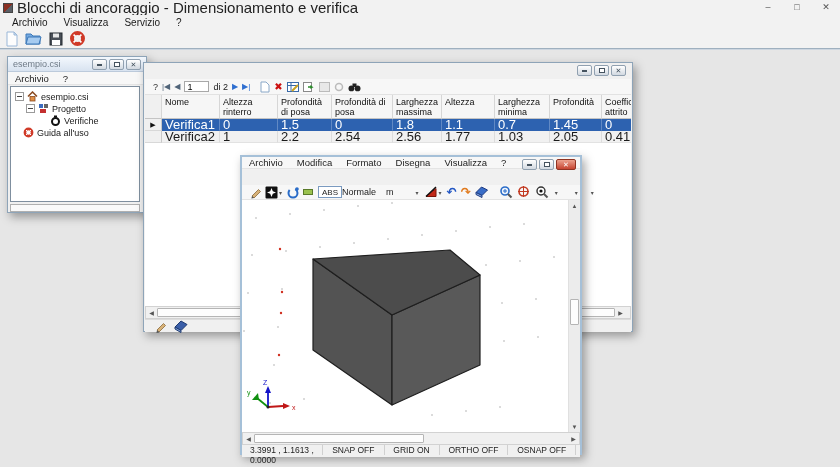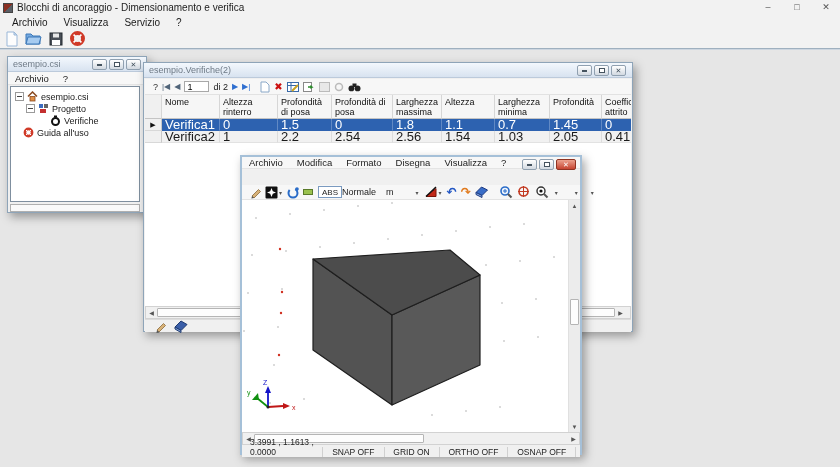--- a/index.html
+++ b/index.html
@@ -3,21 +3,21 @@
 <meta charset="utf-8">
 <style>
   *{box-sizing:border-box;margin:0;padding:0}
   html,body{width:840px;height:467px;overflow:hidden}
   body{position:relative;font-family:"Liberation Sans","DejaVu Sans",sans-serif;font-size:10px;color:#1a1a1a;background:#e6e6e6}
   .abs{position:absolute}
 
   
   #main-titlebar{left:0;top:0;width:840px;height:15px;background:#f2f2f2;display:flex;align-items:center}
   #app-icon{width:10px;height:10px;margin:0 4px 0 3px;background:linear-gradient(135deg,#8a2f22 55%,#5a5f66 55%);border:1px solid #444}
-  #main-title{font-size:10px;color:#222}
+  #main-title{font-size:15px;color:#222}
   .main-wbtn{position:absolute;top:0;width:26px;height:15px;text-align:center;line-height:15px;color:#555;font-size:9px}
   #main-menubar{left:0;top:15px;width:840px;height:14px;background:#f2f2f2;display:flex;align-items:center;padding-left:4px}
   #main-menubar .mi{padding:0 8px;font-size:10px;color:#1a1a1a}
   #main-toolbar{left:0;top:29px;width:840px;height:19px;background:#f2f2f2;display:flex;align-items:center;padding-left:2px;gap:3px}
   .tbtn{width:19px;height:17px;display:flex;align-items:center;justify-content:center}
   #mdi{left:0;top:48px;width:840px;height:419px;background:#e6e6e6;border-top:1px solid #9fb0bf;box-shadow:inset 0 1px 0 #cdd6e0}
 
   
   .win{position:absolute;background:#f0f0f0;border:1px solid #8ea4b8;box-shadow:3px 4px 9px rgba(0,0,0,.35)}
   .ctb{height:15px;background:linear-gradient(#f3f8fd,#d8e3f0);border-bottom:1px solid #bccadb;display:flex;align-items:center;padding:0 5px;font-size:9px;color:#6e7a86}
@@ -61,21 +61,21 @@
   #w3d{border:2px solid #a5c0d8}
   #v3d-toolbar{position:absolute;left:0;top:28px;width:338px;height:15px;background:#f7f7f7;border-bottom:1px solid #e4e4e4;display:flex;align-items:center;font-size:9px}
   .ti{flex:none;display:flex;align-items:center;justify-content:center}
   .dd{font-size:6px;color:#555;margin:0 1px}
   .undo{color:#2357c4;font-weight:bold;font-size:12px;line-height:10px}
   .redo{color:#e07a1e;font-weight:bold;font-size:12px;line-height:10px}
   .vsep{width:1px;height:11px;background:#d8d8d8;margin:0 3px}
   #canvas3d{position:absolute;left:0;top:43px;width:327px;height:232px;background:#fff;border-right:1px solid #e0e0e0}
   #v3d-vsb{position:absolute;left:327px;top:43px;width:11px;height:232px;background:#ececec;display:flex;flex-direction:column;align-items:center}
   #v3d-hsb{position:absolute;left:0;top:275px;width:338px;height:13px}
-  #v3d-status{position:absolute;left:0;top:288px;width:338px;height:12px;background:#f0f0f0;display:flex;align-items:flex-end;font-size:8.5px;color:#222}
+  #v3d-status{position:absolute;left:0;top:288px;width:338px;height:12px;background:#f0f0f0;display:flex;align-items:flex-start;font-size:8.5px;color:#222}
   .st-sep{width:1px;height:10px;background:#d0d0d0;margin:0 4px}
   .st-tog{padding:0 5px;white-space:nowrap}
   .abs-btn{border:1px solid #7a9ac0;background:#fff;padding:0 3px;height:12px;line-height:11px;font-size:8px}
   .up::before{content:"▲"} .dn::before{content:"▼"} .lf::before{content:"◀"} .rt::before{content:"▶"}
 </style>
 </head>
 <body>
 
 <div class="abs" id="main-titlebar">
   <div id="app-icon"></div>
@@ -181,23 +181,20 @@
             <line x1="8" y1="8" x2="6.8" y2="6.8"></line>
           </g>
         </svg>
       <span>Guida all'uso</span>
     </div>
   </div>
   <div class="abs" id="tree-status"></div>
 </div>
 
 <div class="win" id="wtable" style="left:143px;top:62px;width:490px;height:270px;z-index:20">
-  <div class="ctb">
-    <span>esempio.Verifiche(2)</span>
-  </div>
   <div class="wbtns" style="right:6px">
     <div class="wbtn">
         <span class="mn"></span>
       </div>
     <div class="wbtn">
         <span class="mx"></span>
       </div>
     <div class="wbtn">
         <span class="x">✕</span>
       </div>
@@ -263,21 +260,21 @@
       <div class="dcell" style="width:52px">1.45</div>
       <div class="dcell" style="width:45px;border-right:none">0</div>
     </div>
     <div class="drow">
       <div class="selcell"></div>
       <div class="dcell" style="width:58px">Verifica2</div>
       <div class="dcell" style="width:58px">1</div>
       <div class="dcell" style="width:54px">2.2</div>
       <div class="dcell" style="width:61px">2.54</div>
       <div class="dcell" style="width:49px">2.56</div>
-      <div class="dcell" style="width:53px">1.54</div>
+      <div class="dcell" style="width:53px">1.77</div>
       <div class="dcell" style="width:55px">1.03</div>
       <div class="dcell" style="width:52px">2.05</div>
       <div class="dcell" style="width:45px;border-right:none">0.41</div>
     </div>
   </div>
 
   <div class="hsb" style="left:1px;top:243px;width:486px">
     <span class="sb-ar lf"></span>
     <span class="sb-th" style="width:458px"></span>
     <span class="sb-ar rt"></span>

